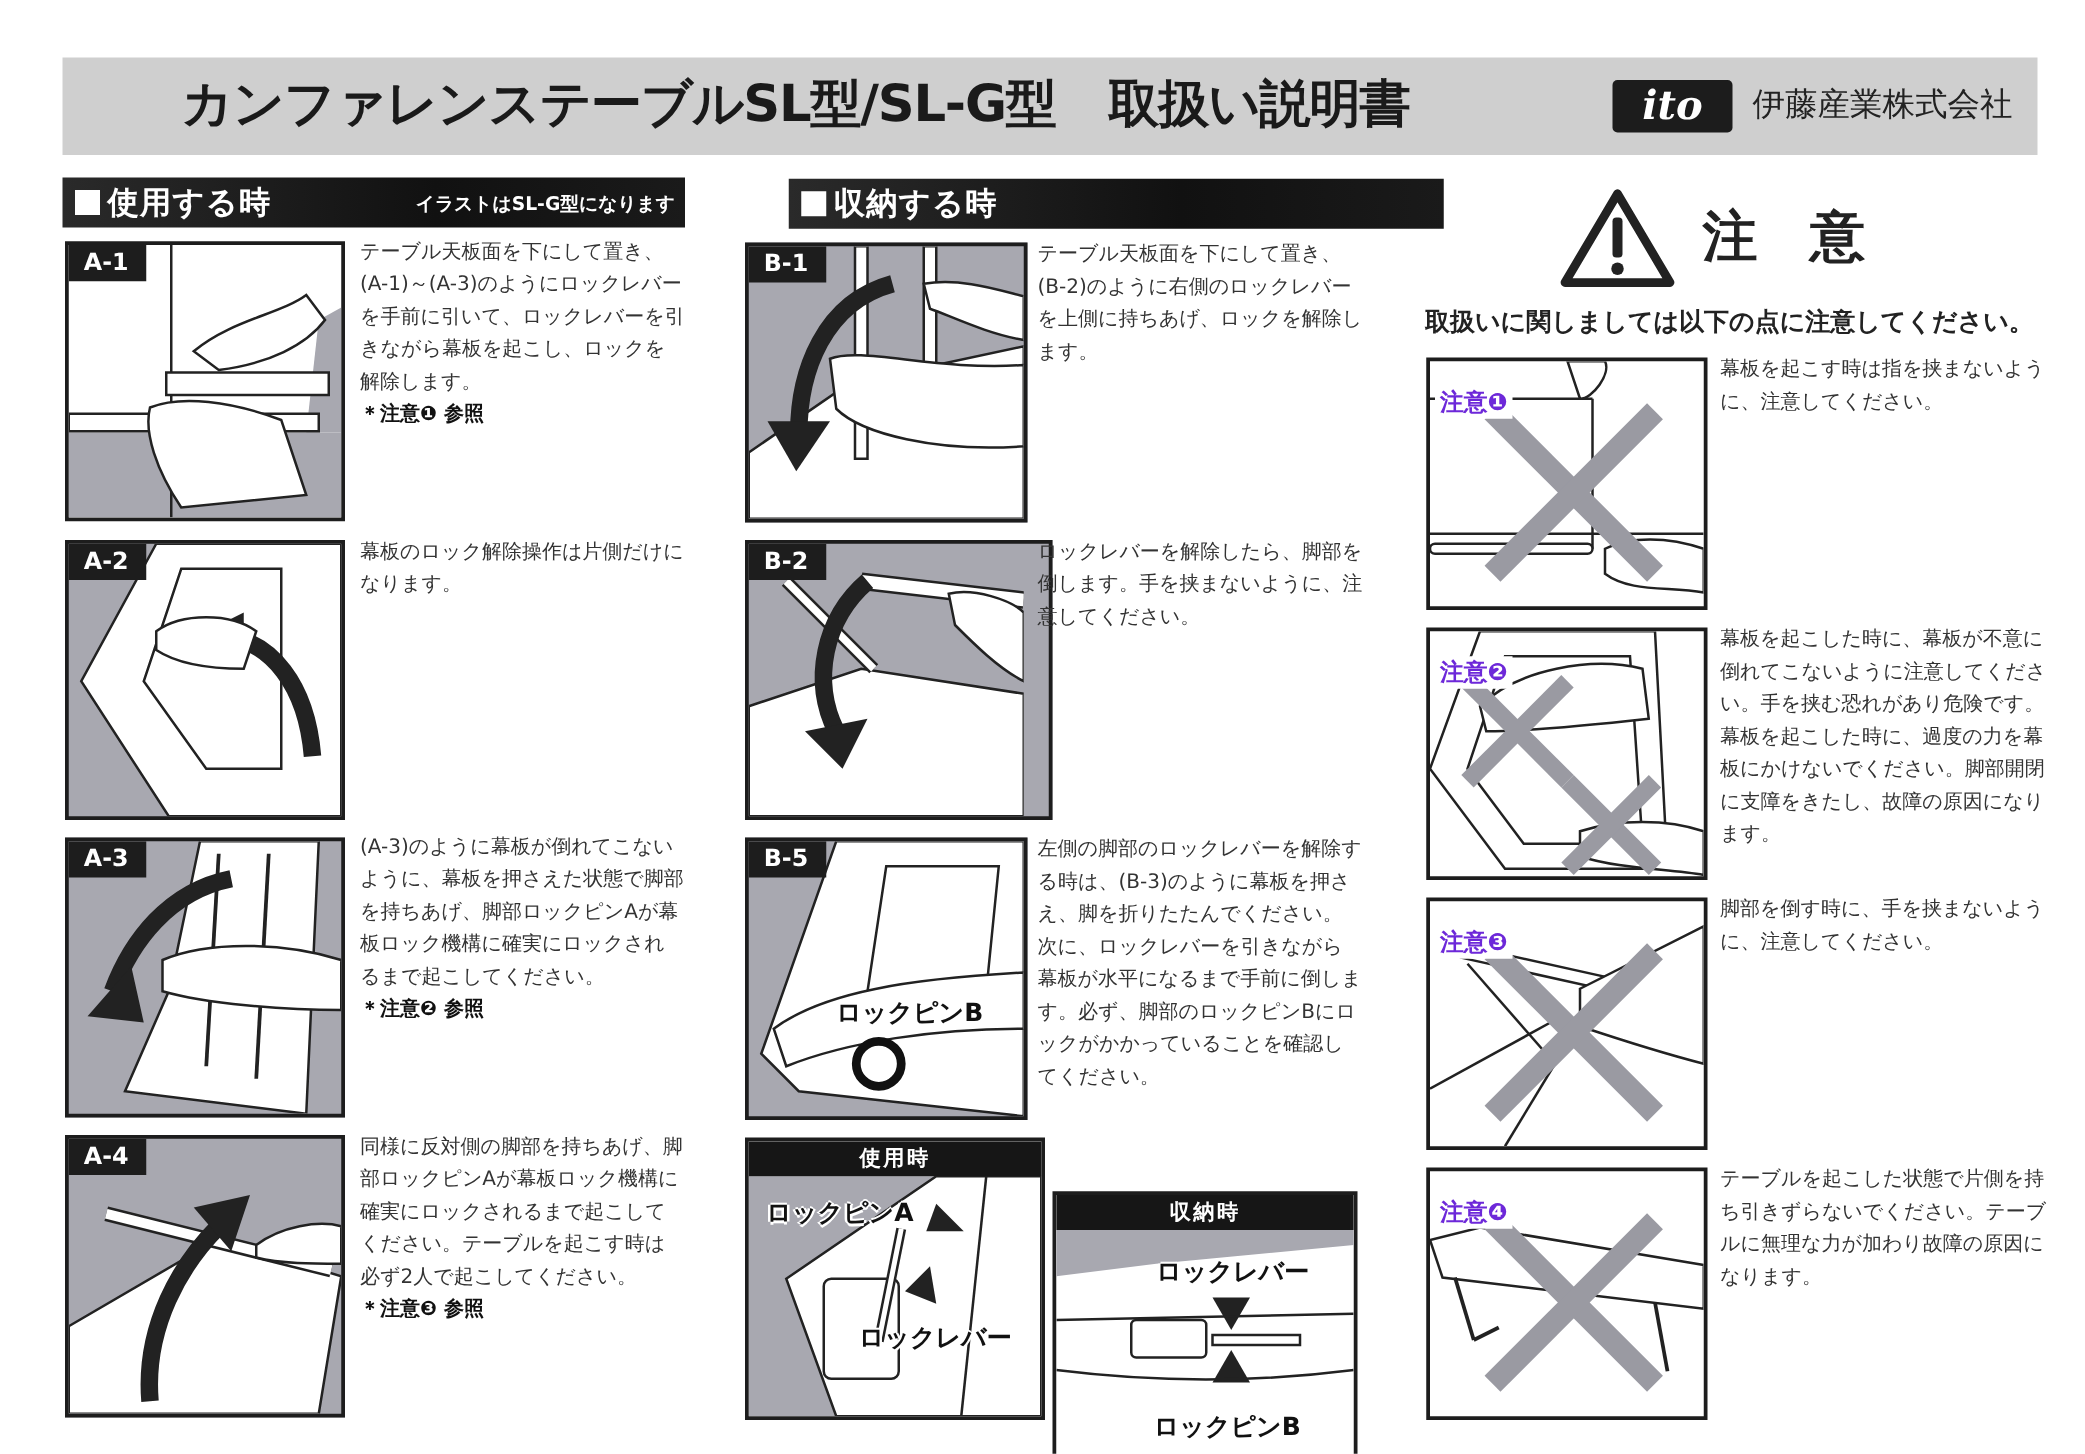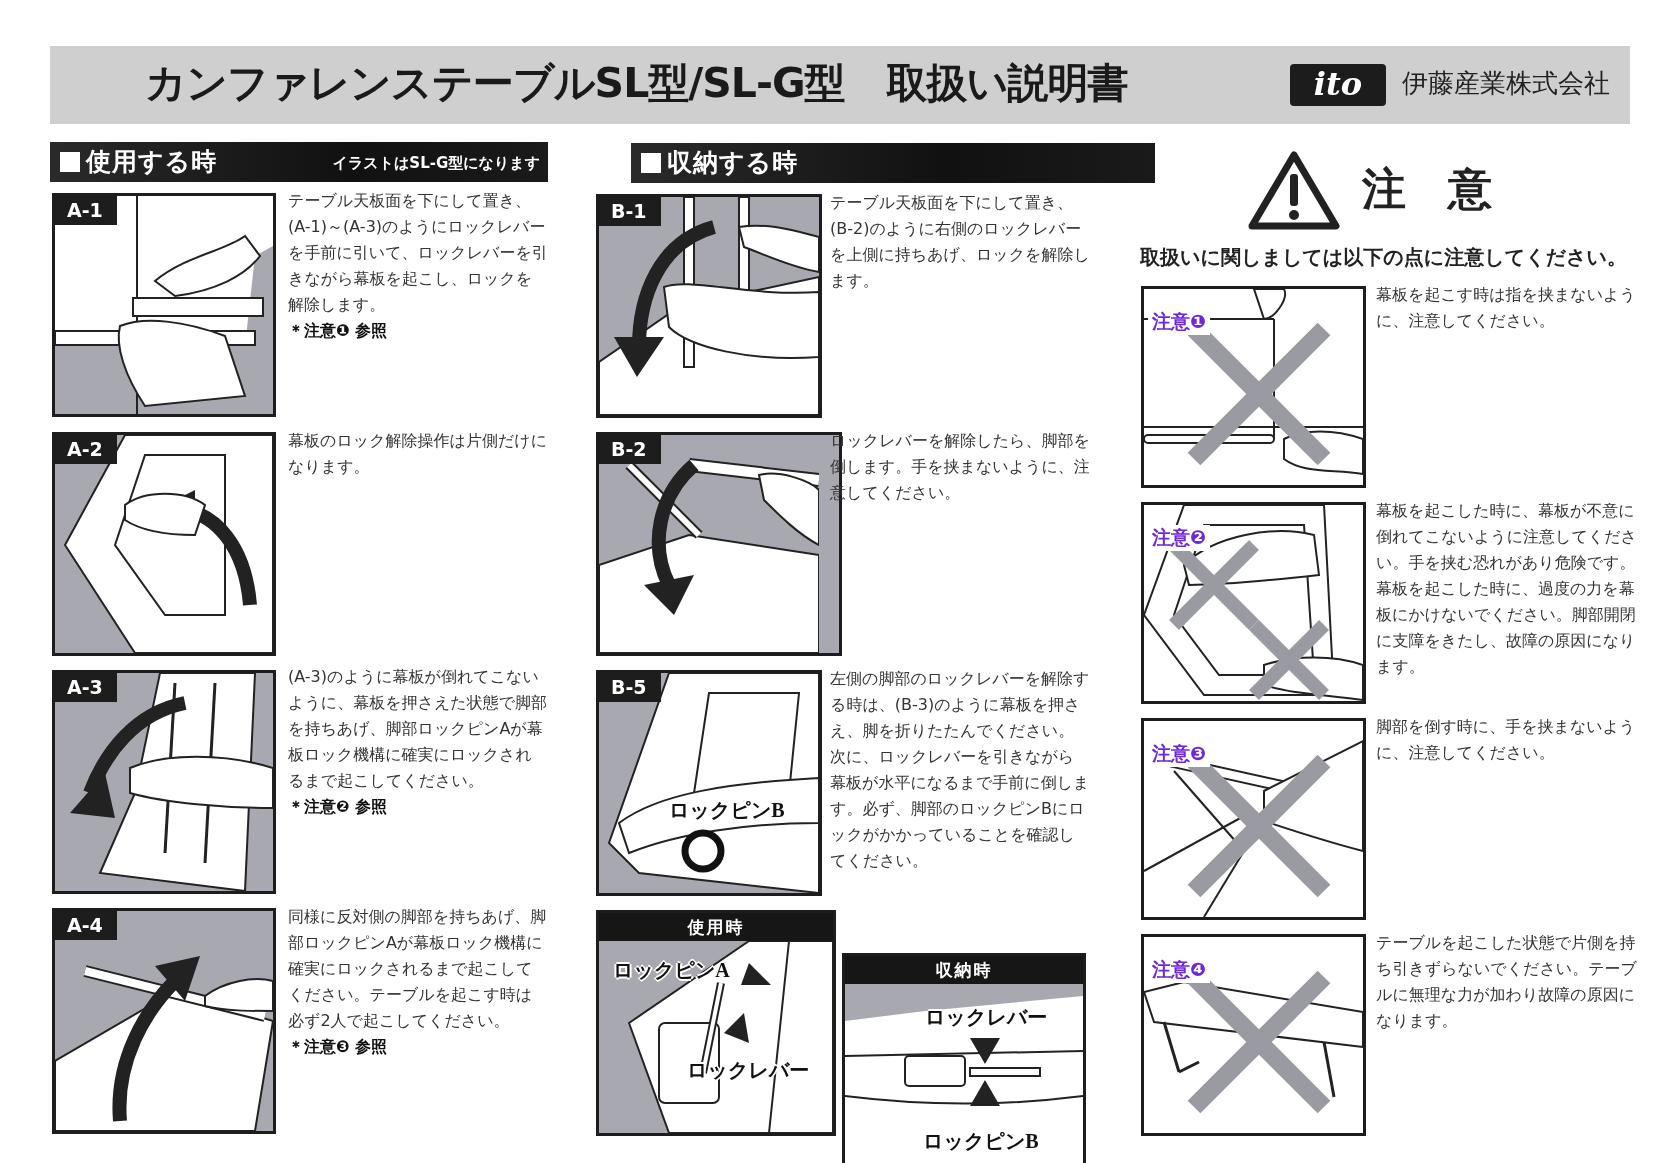--- a/index.html
+++ b/index.html
@@ -20,21 +20,21 @@
   .tag{position:absolute;left:0;top:0;background:#1d1d1d;color:#fff;font-weight:bold;font-size:19px;padding:3px 14px 4px 12px;z-index:3;}
   .desc{position:absolute;font-size:16px;line-height:26px;color:#333;}
   .ref{font-weight:bold;color:#111;}
   .tri{position:absolute;left:1248px;top:150px;}
   .ctitle{position:absolute;left:1362px;top:160px;font-size:44px;font-weight:bold;letter-spacing:42px;color:#222;}
   .csub{position:absolute;left:1140px;top:244px;font-size:20px;font-weight:bold;color:#222;white-space:nowrap;}
   .clabel{position:absolute;left:4px;top:4px;font-size:19px;font-weight:bold;color:#6d28d9;z-index:3;background:#fff;padding:0 4px;margin-top:16px;}
   .xmark{position:absolute;z-index:2;}
 
   .mini-head{position:absolute;left:0;top:0;right:0;height:28px;background:#161616;color:#fff;font-weight:bold;font-size:17px;text-align:center;line-height:28px;letter-spacing:2px;z-index:3;}
-  .callout{position:absolute;font-weight:bold;font-size:20px;color:#111;text-shadow:-2px 0 #fff,2px 0 #fff,0 -2px #fff,0 2px #fff;z-index:4;white-space:nowrap;font-family:Liberation Serif, serif;}
+  .callout{position:absolute;font-weight:bold;font-size:20px;color:#111;text-shadow:-2px 0 #fff,2px 0 #fff,0 -2px #fff,0 2px #fff;z-index:4;white-space:nowrap;}
   svg{display:block;}
 </style>
 </head>
 <body>
 
 <div class="titlebar">
   <div class="title"><span>カンファレンステーブルSL型/SL-G型</span><span class="gap"></span><span>取扱い説明書</span></div>
   <div class="logo">ito</div>
   <div class="company">伊藤産業株式会社</div>
 </div>

